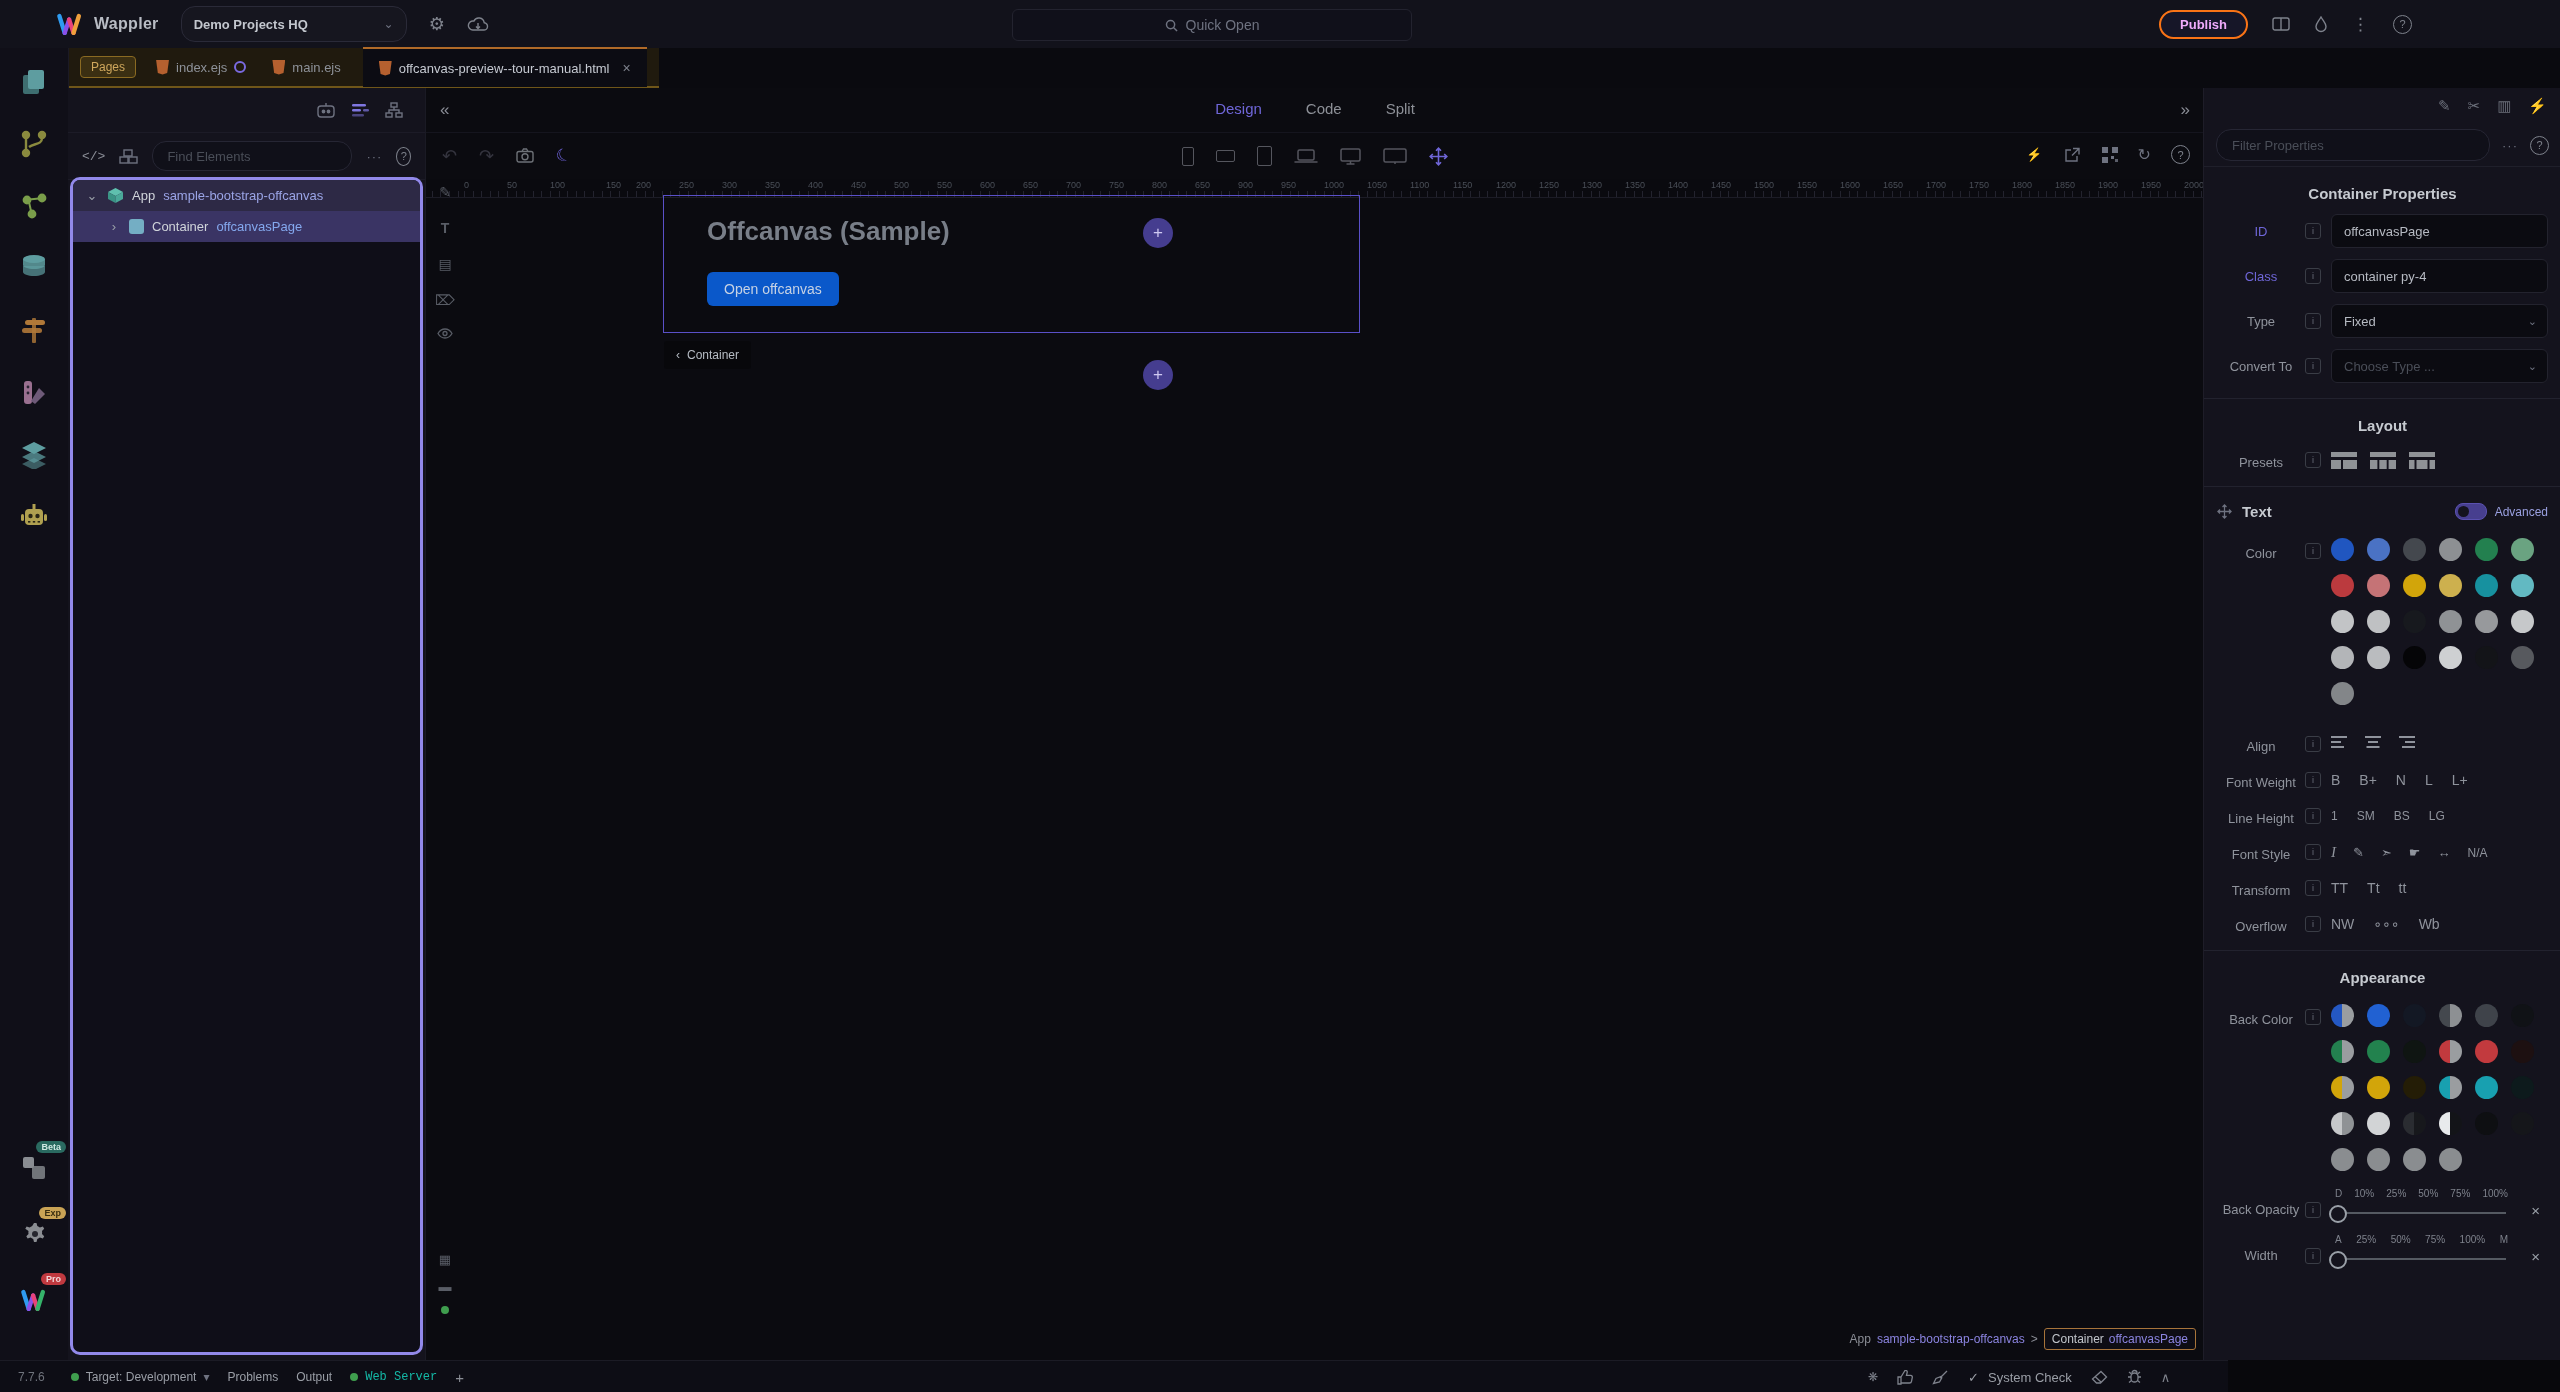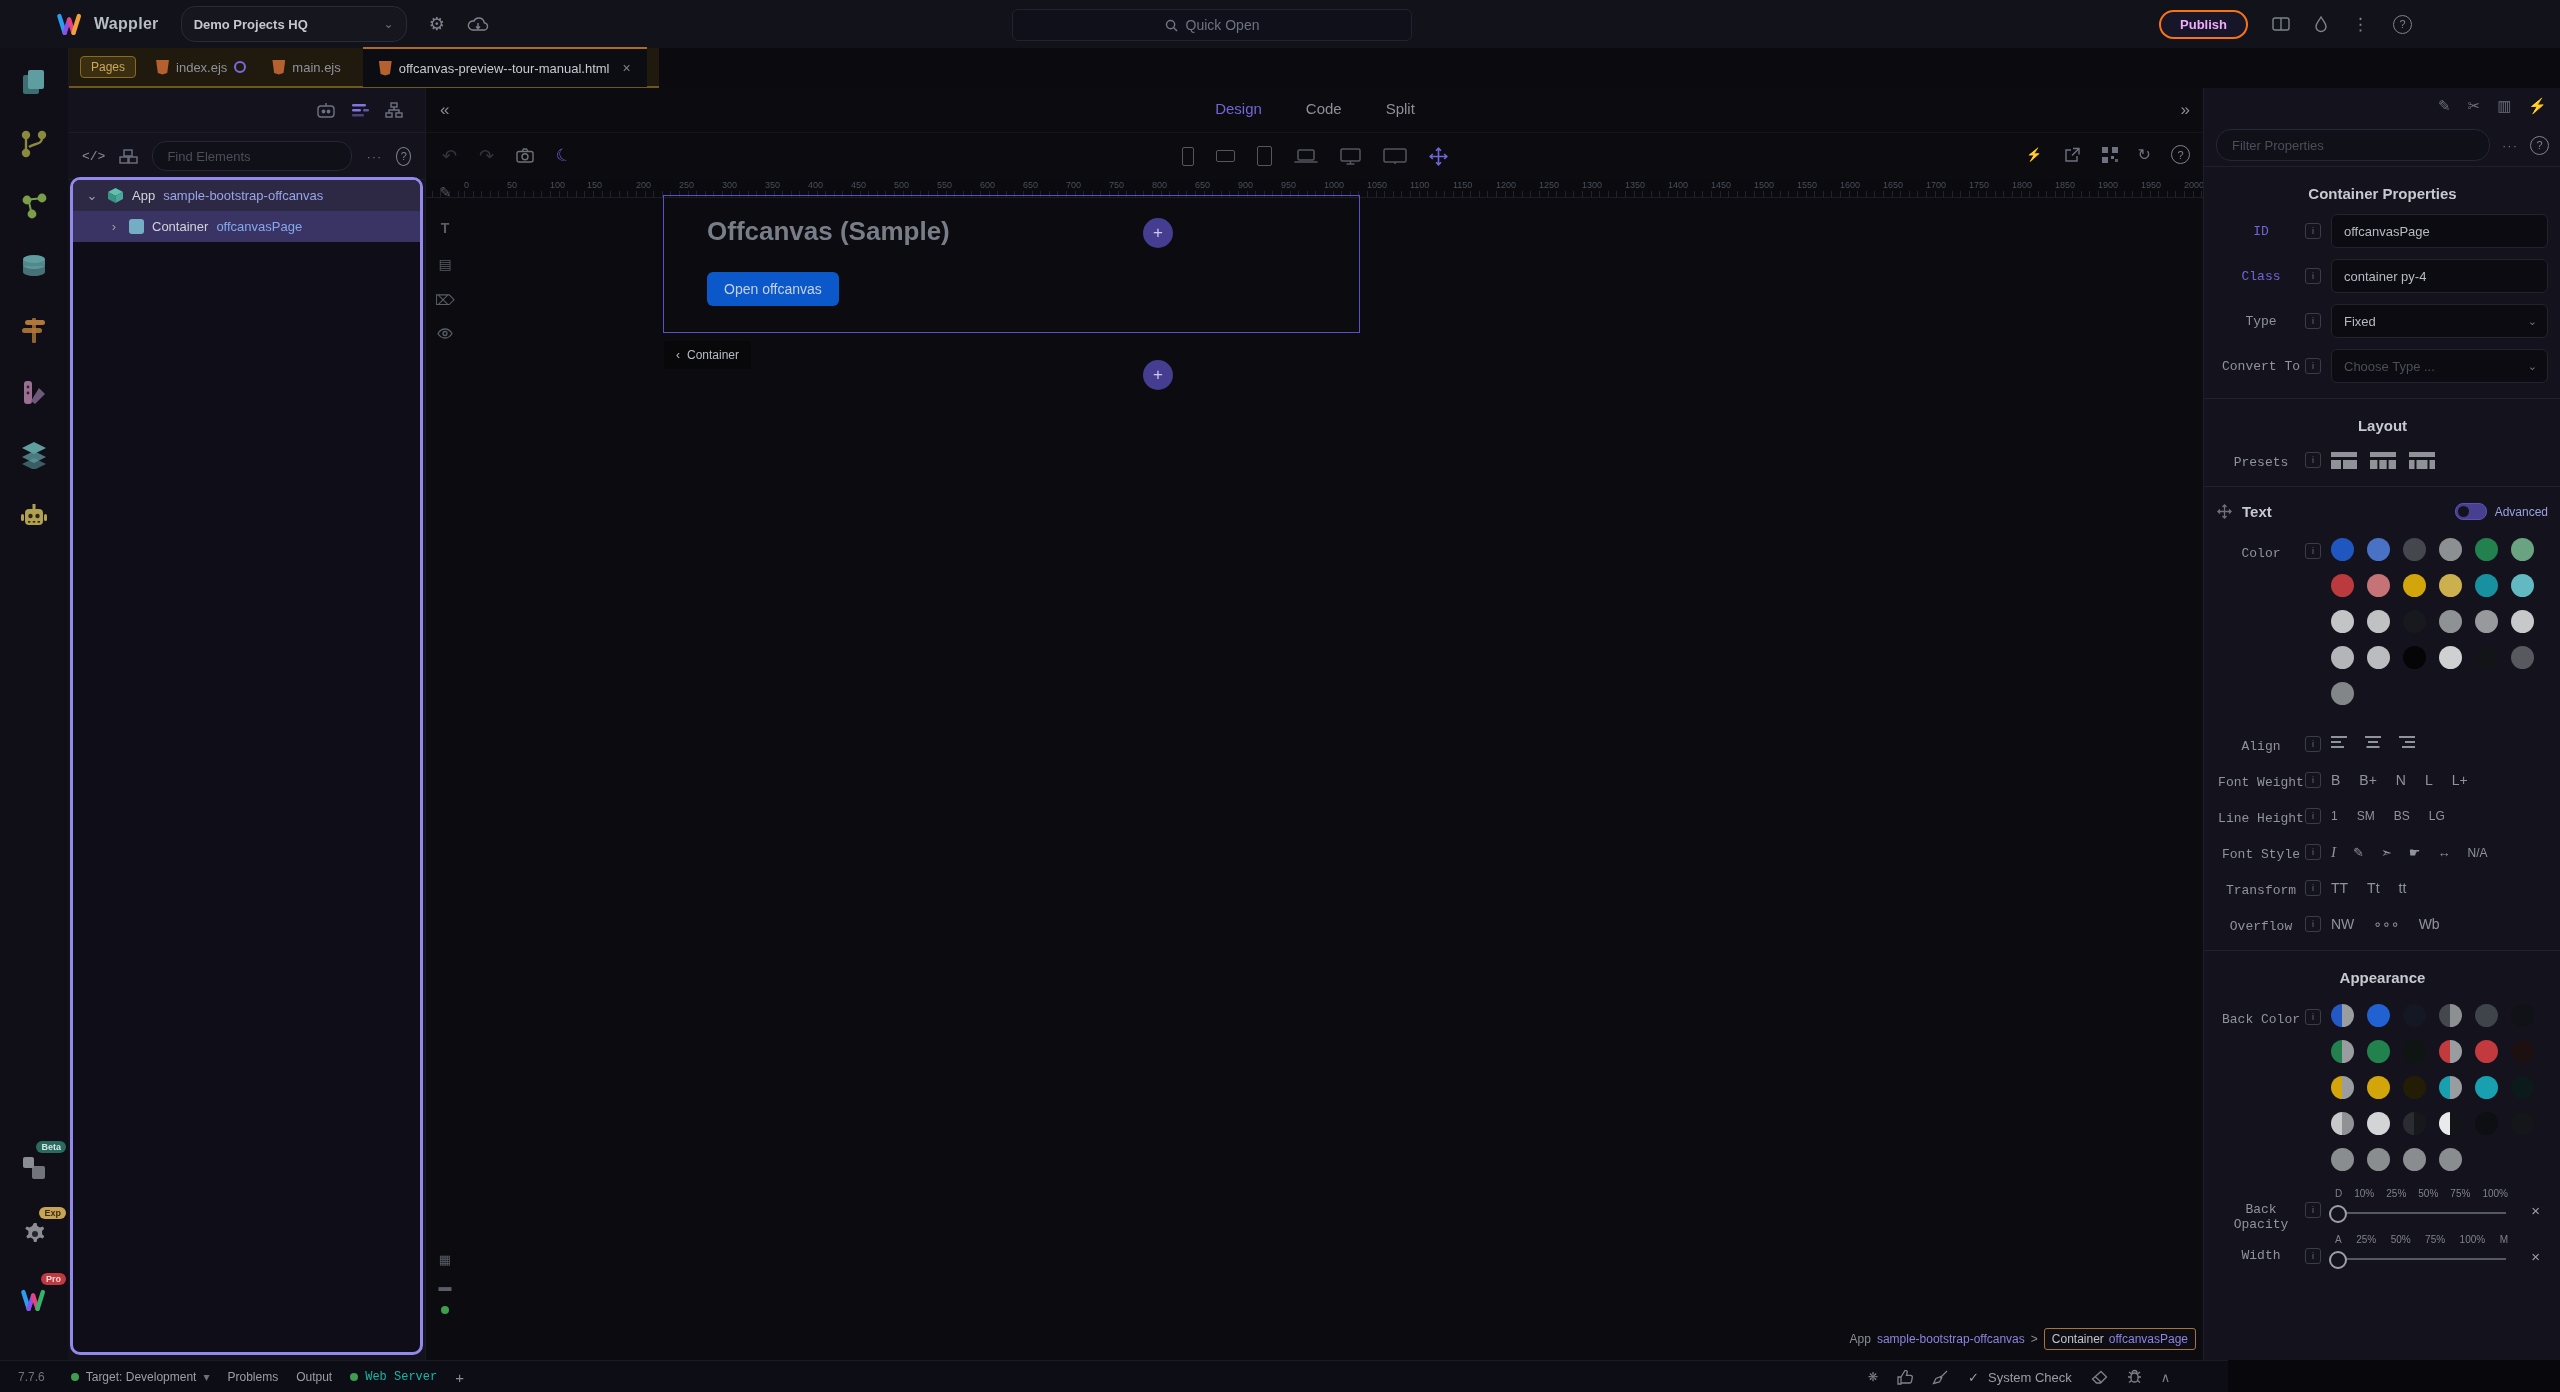--- a/index.html
+++ b/index.html
@@ -108,21 +108,21 @@
               border-left:1px solid #1e1d28;overflow:hidden;}
   #rp-icons{height:36px;display:flex;align-items:center;justify-content:flex-end;gap:17px;padding-right:14px;
             color:#6b6f7a;font-size:15px;}
   #rp-filter{height:42px;display:flex;align-items:center;padding:0 12px;gap:12px;border-bottom:1px solid #1f1f2a;}
   #filter-input{width:242px;height:30px;border:1px solid #262634;border-radius:15px;background:#101019;
                 color:#4a4e58;font-size:13px;padding:0 15px;font-family:"Liberation Sans",sans-serif;}
   #filter-input::placeholder{color:#4a4e58;}
   #rp-body{padding:0 13px;text-align:center;}
   .rp-title{font-size:15px;font-weight:bold;color:#c6cad0;margin-top:18px;margin-bottom:4px;}
   .field-row{display:flex;align-items:center;margin-top:13px;height:32px;}
-  .f-label{width:88px;font-size:13px;color:#8f939c;font-family:Liberation Mono, monospace;}
+  .f-label{width:88px;font-size:13px;color:#8f939c;}
   .f-label.accent{color:#6f66d8;}
   .ibox{width:14px;height:14px;border:1px solid #3a3d46;border-radius:3px;color:#6b6f7a;font-size:9px;
         display:flex;align-items:center;justify-content:center;margin-right:10px;flex:none;font-style:normal;}
   .f-control{flex:1;height:32px;background:#0b0b11;border:1px solid #23232e;border-radius:6px;
              display:flex;align-items:center;padding:0 12px;color:#b6bac2;font-size:13px;position:relative;}
   .f-control .sel-chev{position:absolute;right:10px;color:#6e7280;font-size:11px;}
   .f-control.placeholder{color:#4a4e58;}
   .rp-divider{height:1px;background:#22222e;margin:16px -13px 0 -13px;}
   .prop-row{display:flex;align-items:flex-start;margin-top:18px;}
   .prop-row .f-label{padding-top:3px;}
@@ -454,21 +454,21 @@
         </svg>
       </span>
       <span style="font-size:16px;">↻</span>
       <span class="circ-q">?</span>
     </span>
   </div>
   <div id="ruler">
       <span class="rlab" style="left: 38px;">0</span>
       <span class="rlab" style="left: 81px;">50</span>
       <span class="rlab" style="left: 124px;">100</span>
-      <span class="rlab" style="left: 161px;">150</span>
+      <span class="rlab" style="left: 180px;">150</span>
       <span class="rlab" style="left: 210px;">200</span>
       <span class="rlab" style="left: 253px;">250</span>
       <span class="rlab" style="left: 296px;">300</span>
       <span class="rlab" style="left: 339px;">350</span>
       <span class="rlab" style="left: 382px;">400</span>
       <span class="rlab" style="left: 425px;">450</span>
       <span class="rlab" style="left: 468px;">500</span>
       <span class="rlab" style="left: 511px;">550</span>
       <span class="rlab" style="left: 554px;">600</span>
       <span class="rlab" style="left: 597px;">650</span>

